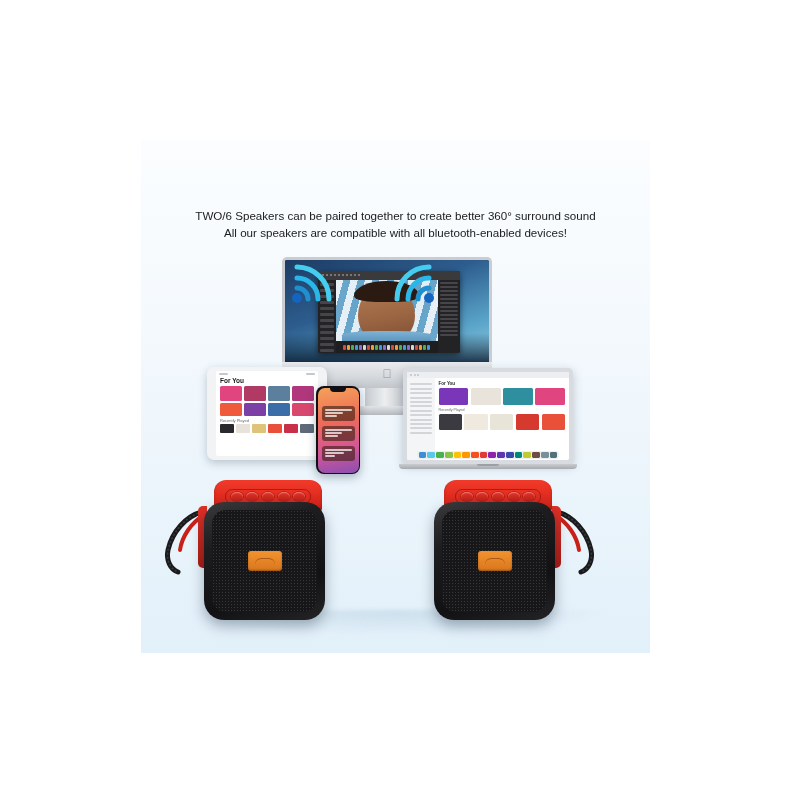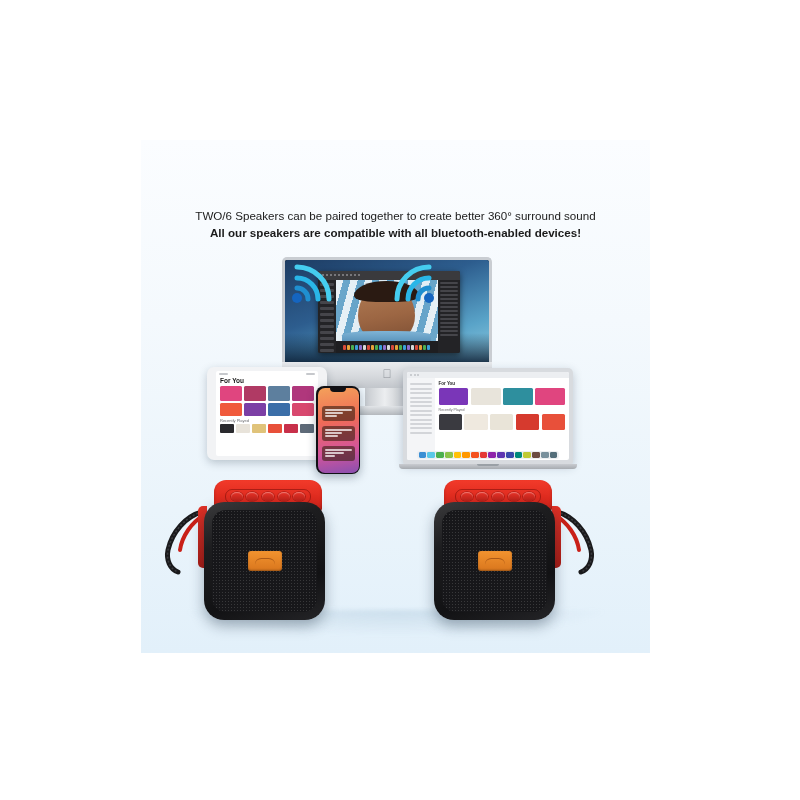--- a/index.html
+++ b/index.html
@@ -21,21 +21,21 @@
   .headline{
     position:absolute;left:0;top:19px;width:509px;text-align:center;
     font-size:30px;font-weight:bold;letter-spacing:-0.3px;
     color:#1669ba;white-space:nowrap;
   }
   .sub{
     position:absolute;left:0;width:509px;text-align:center;
     font-size:11.6px;color:#1b1b1b;white-space:nowrap;
   }
   .sub1{top:69px;}
-  .sub2{top:86px;font-weight:bold;}
+  .sub2{top:86px;}
 
   
   .devices{position:absolute;left:0;top:0;width:509px;height:513px;}
 
   
   .imac{position:absolute;left:141px;top:117px;width:210px;height:160px;}
   .imac-screen{
     position:absolute;left:0;top:0;width:210px;height:105px;
     background:#0c0c0e;border:3px solid #c9cdd2;border-bottom:none;
     border-radius:5px 5px 0 0;box-sizing:border-box;overflow:hidden;

